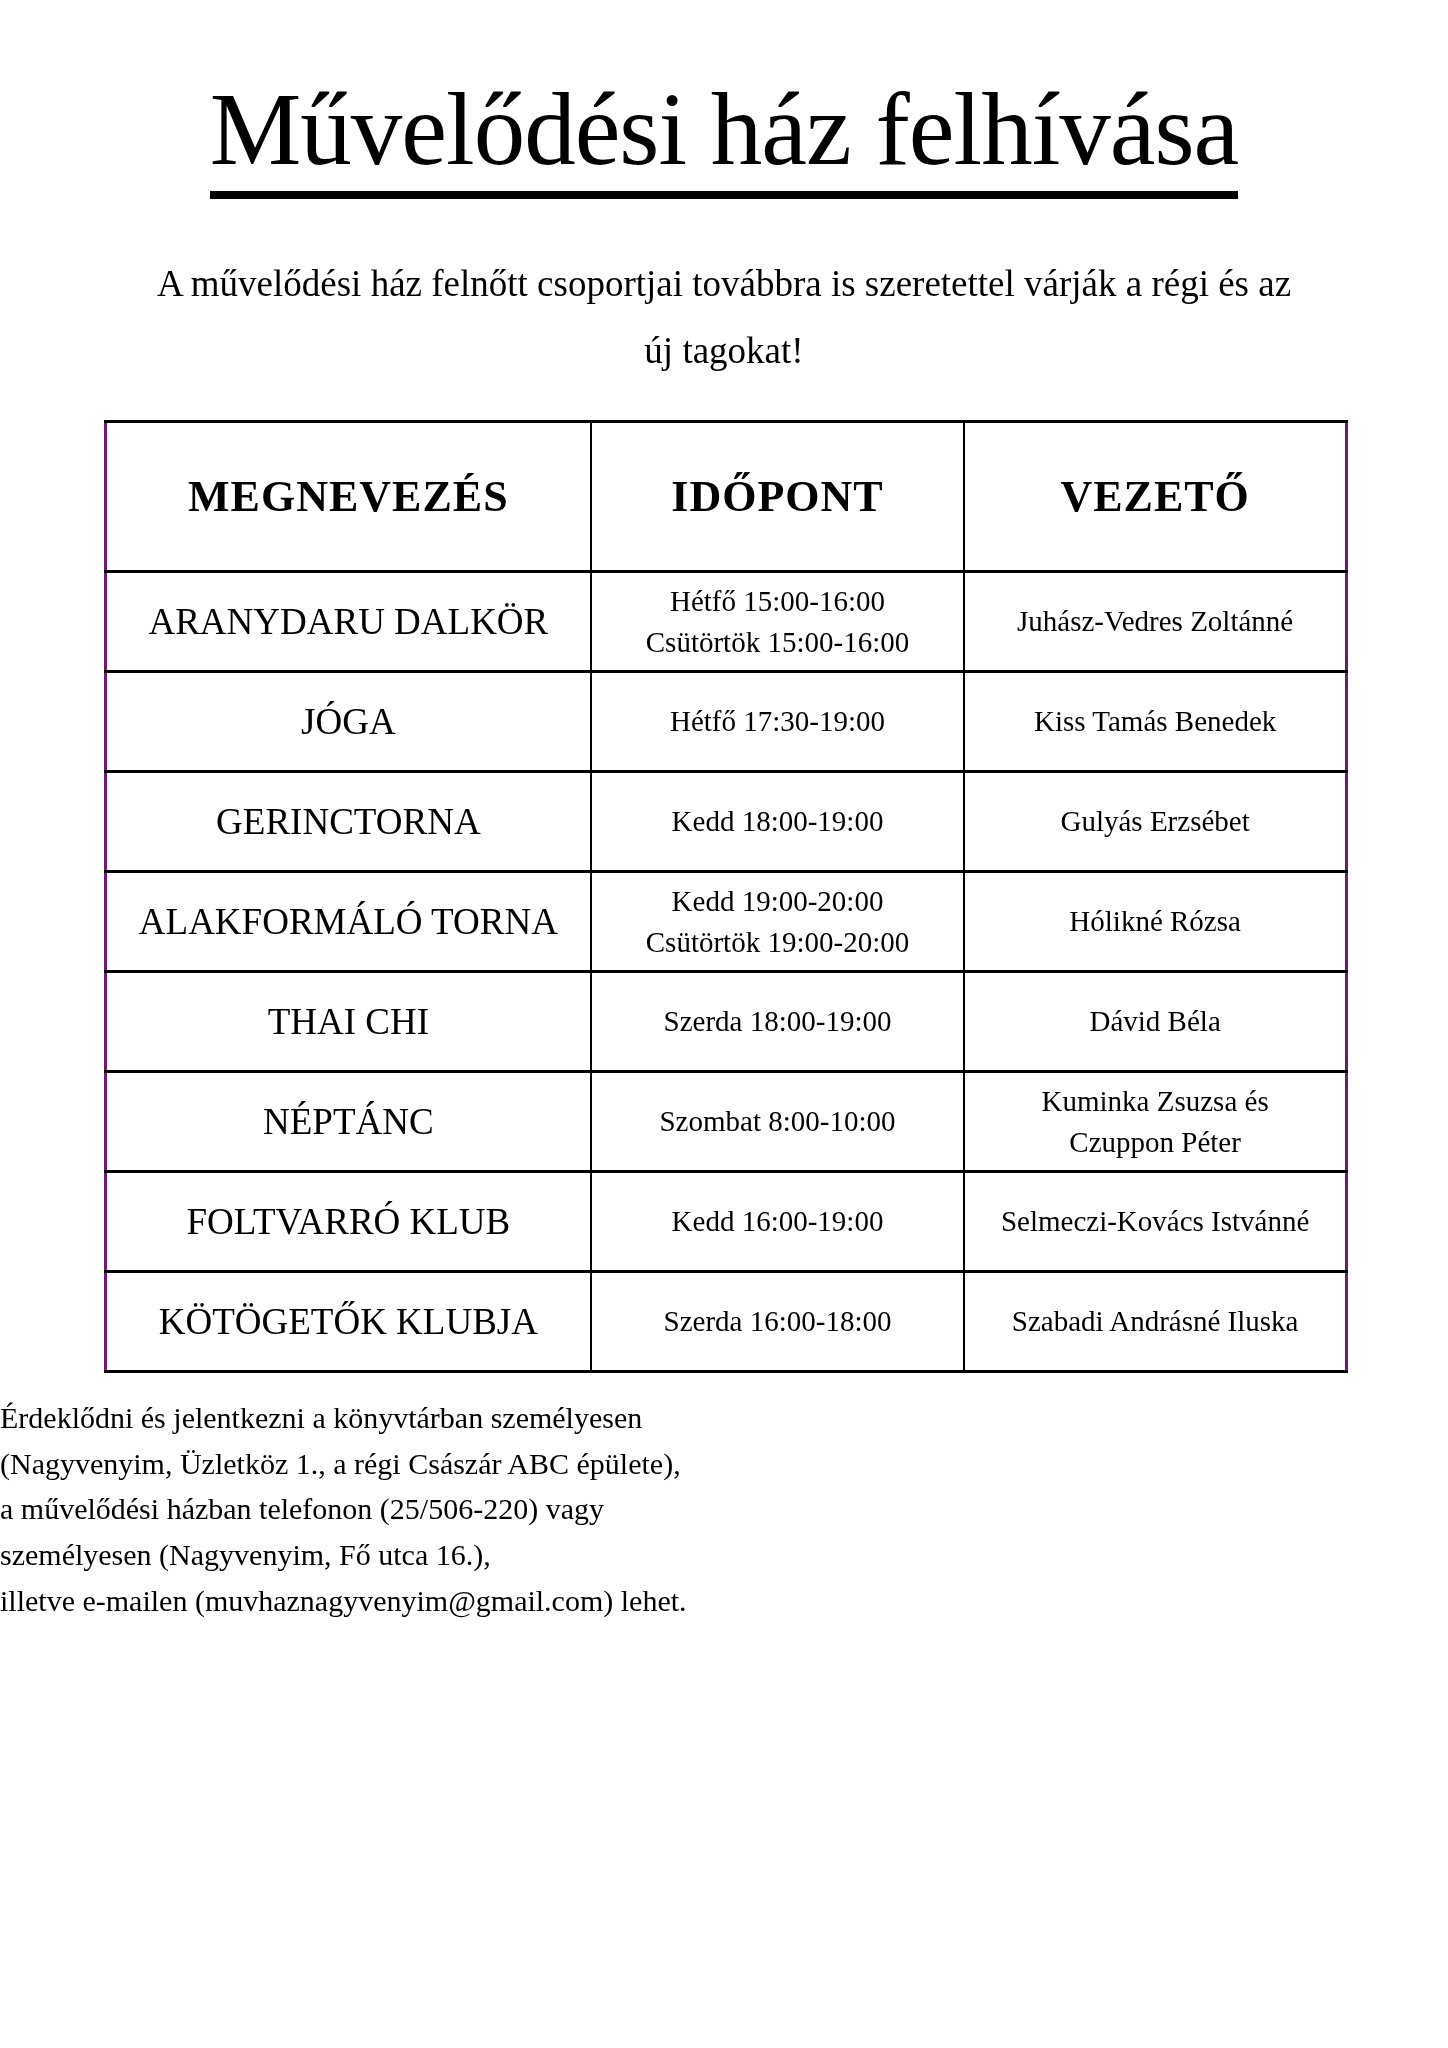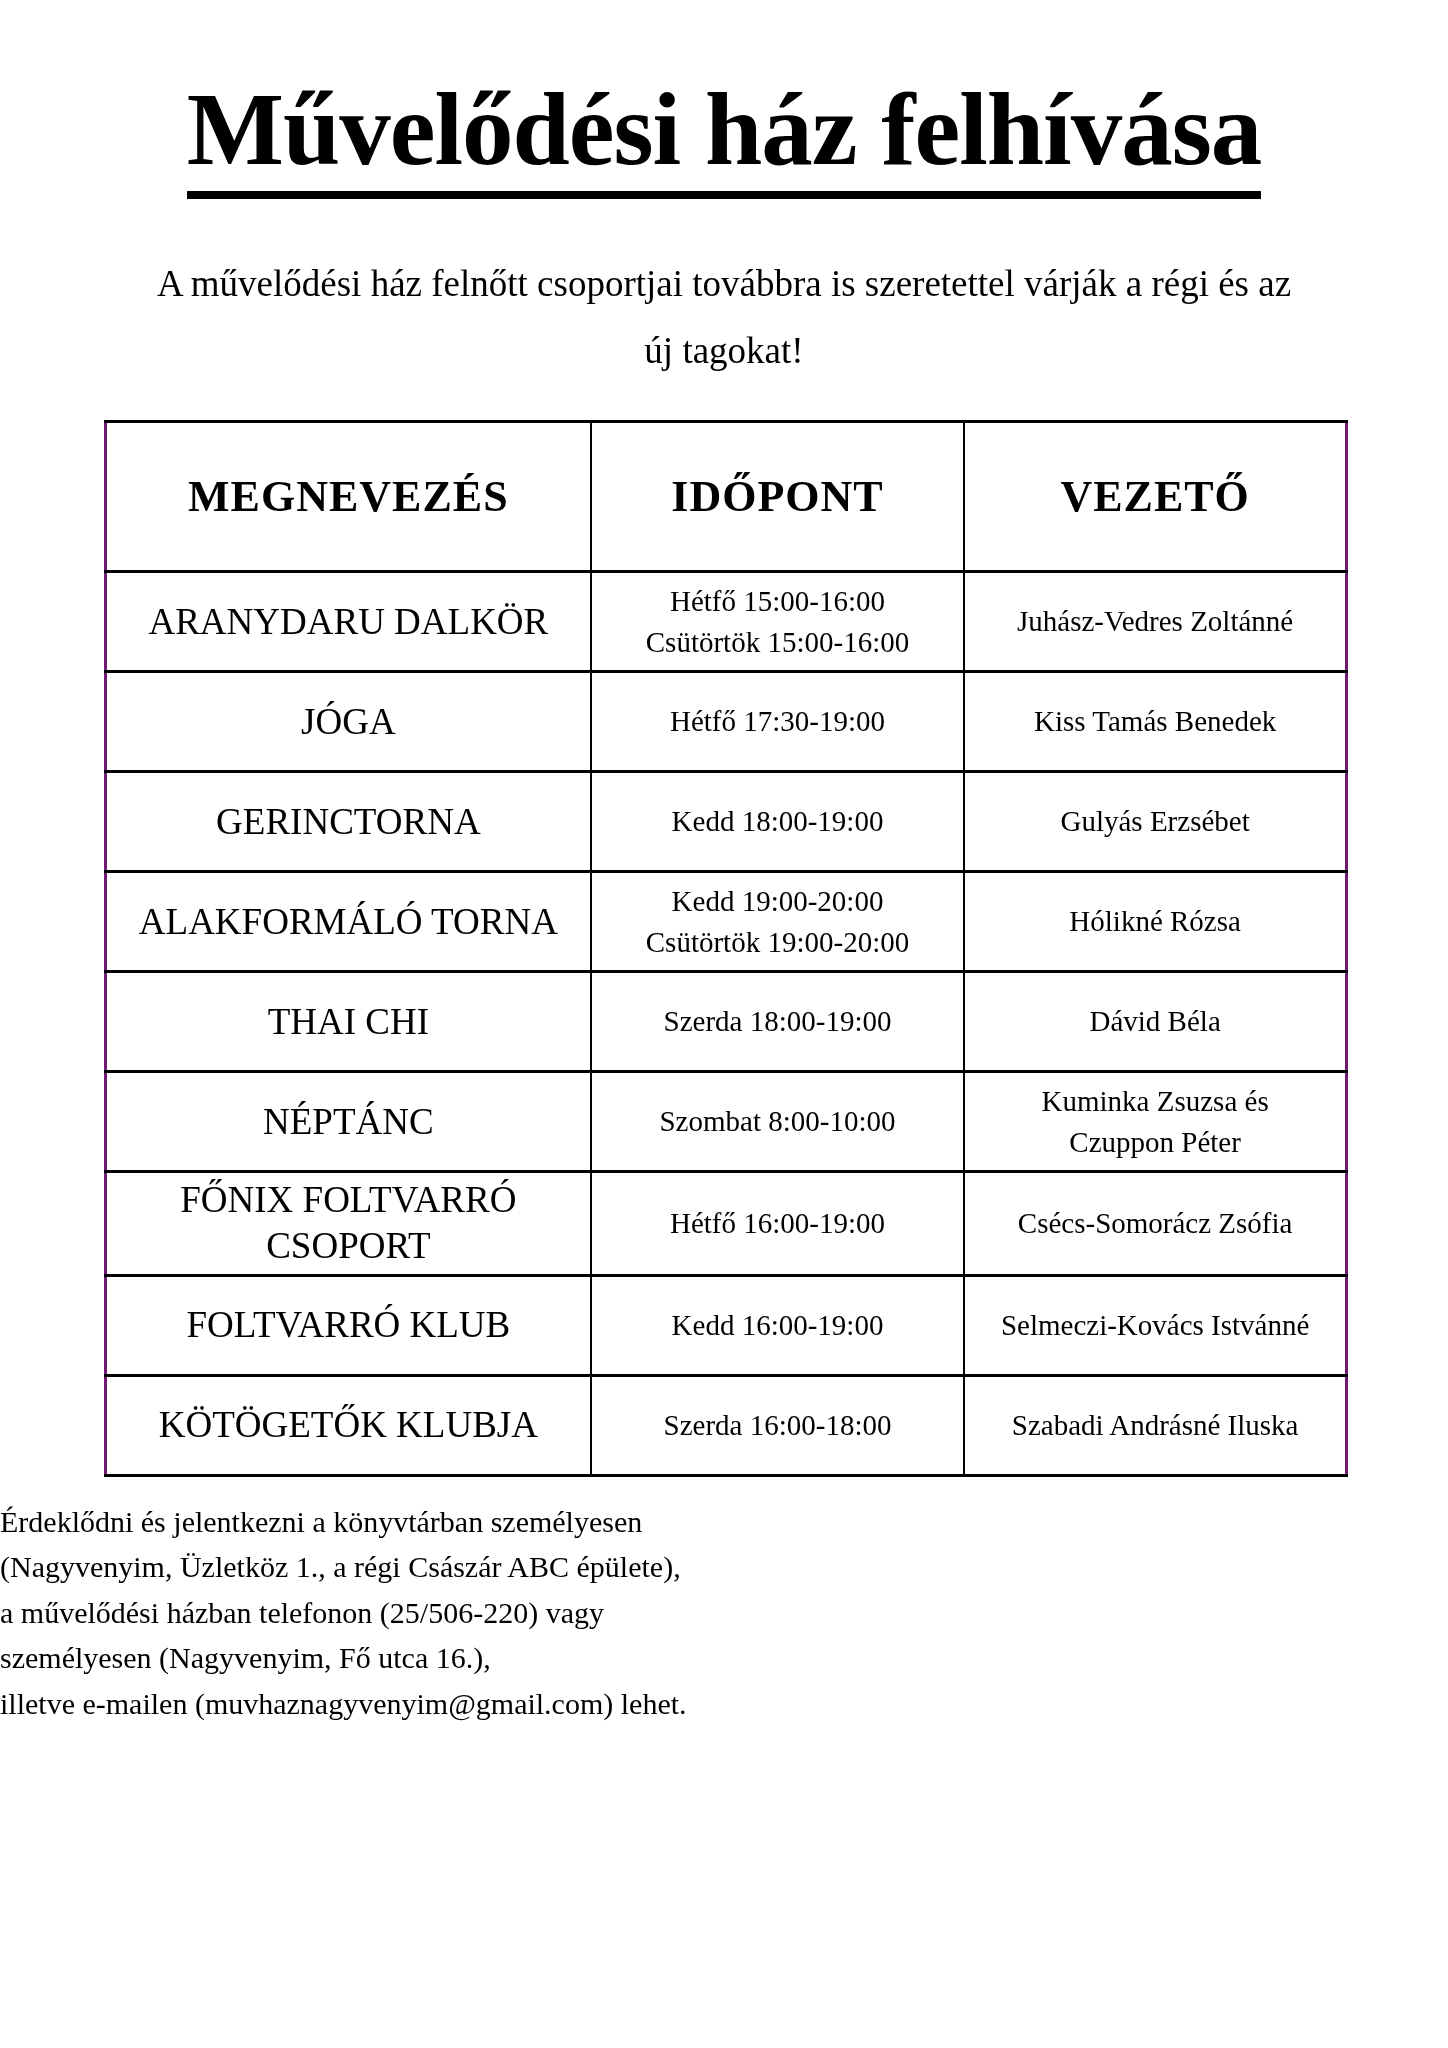--- a/index.html
+++ b/index.html
@@ -22,21 +22,21 @@
   }
 
   .title-wrap {
     text-align: center;
     margin-top: 78px;
   }
   h1.title {
     display: inline-block;
     margin: 0;
     font-size: 103px;
-    font-weight: bold;
+    font-weight: normal;
     letter-spacing: -1px;
     line-height: 1.0;
     border-bottom: 8px solid #000;
     padding-bottom: 10px;
   }
 
   .intro {
     margin: 52px auto 0 auto;
     width: 1340px;
     text-align: center;
@@ -147,25 +147,20 @@
           <td class="col-time">Szerda 18:00-19:00</td>
           <td class="col-leader">Dávid Béla</td>
         </tr>
         <tr>
           <td class="col-name">NÉPTÁNC</td>
           <td class="col-time">Szombat 8:00-10:00</td>
           <td class="col-leader">Kuminka Zsuzsa és
 Czuppon Péter</td>
         </tr>
         <tr>
-          <td class="col-name">FŐNIX FOLTVARRÓ CSOPORT</td>
-          <td class="col-time">Hétfő 16:00-19:00</td>
-          <td class="col-leader">Csécs-Somorácz Zsófia</td>
-        </tr>
-        <tr>
           <td class="col-name">FOLTVARRÓ KLUB</td>
           <td class="col-time">Kedd 16:00-19:00</td>
           <td class="col-leader">Selmeczi-Kovács Istvánné</td>
         </tr>
         <tr>
           <td class="col-name">KÖTÖGETŐK KLUBJA</td>
           <td class="col-time">Szerda 16:00-18:00</td>
           <td class="col-leader">Szabadi Andrásné Iluska</td>
         </tr>
       </tbody>

